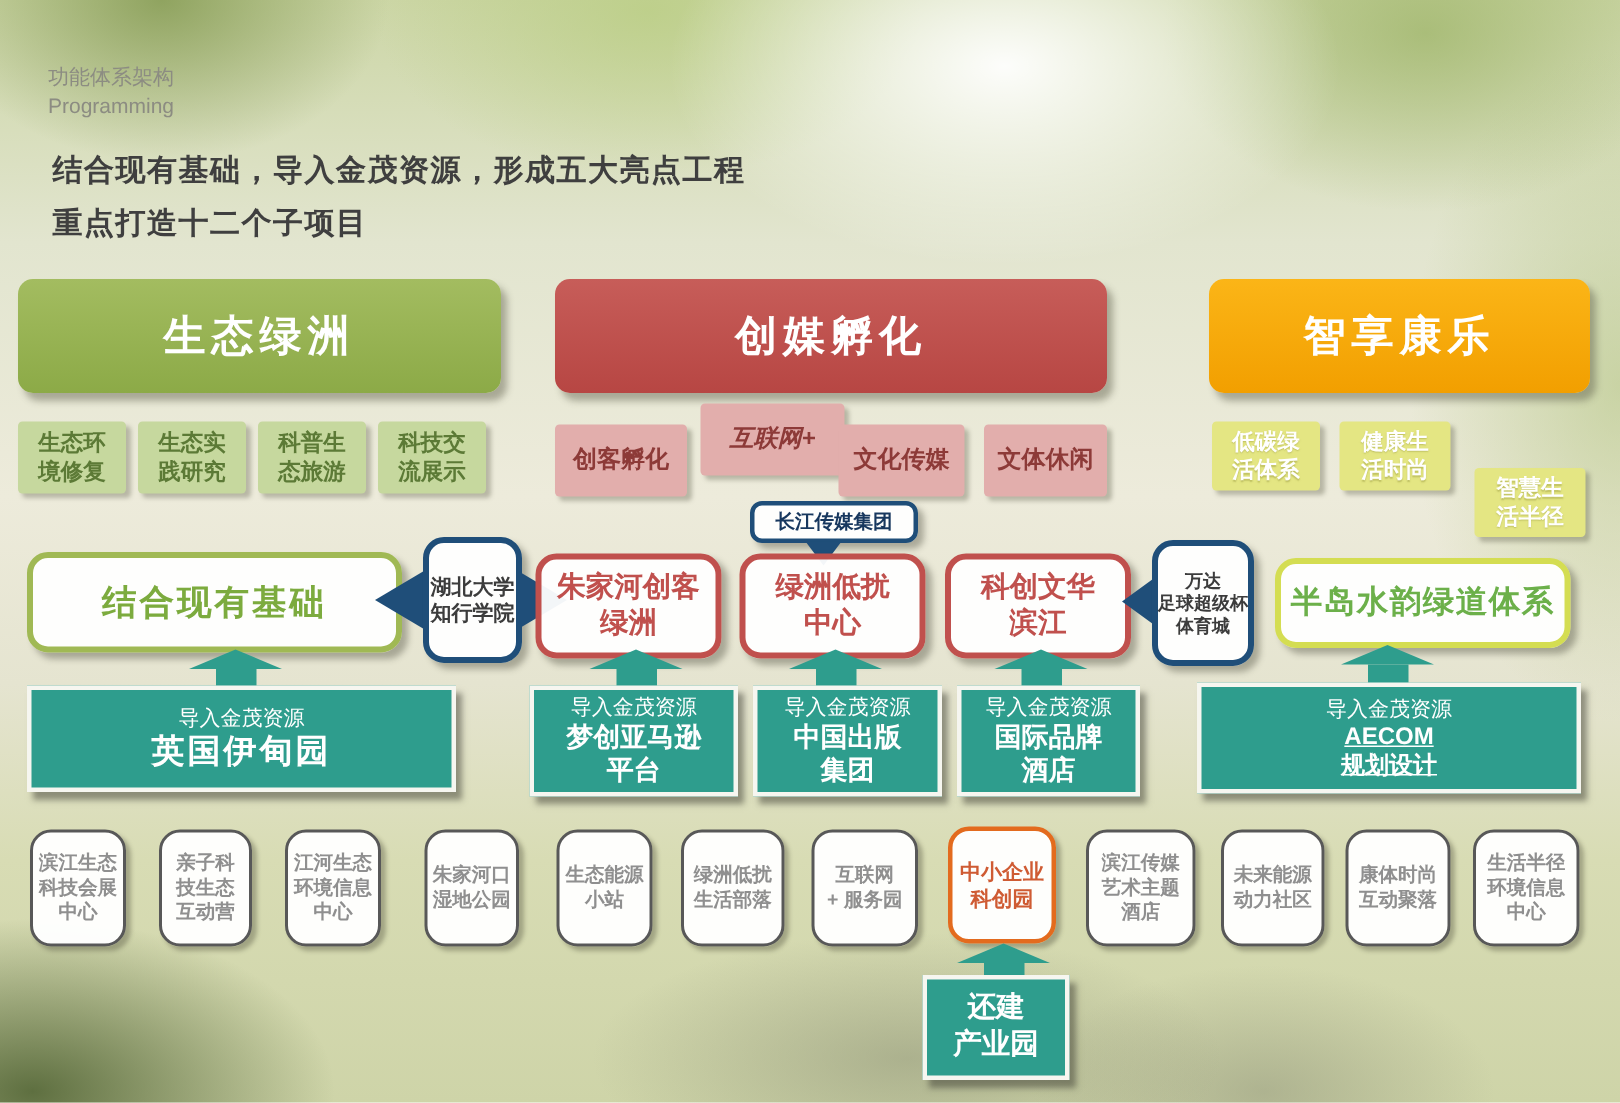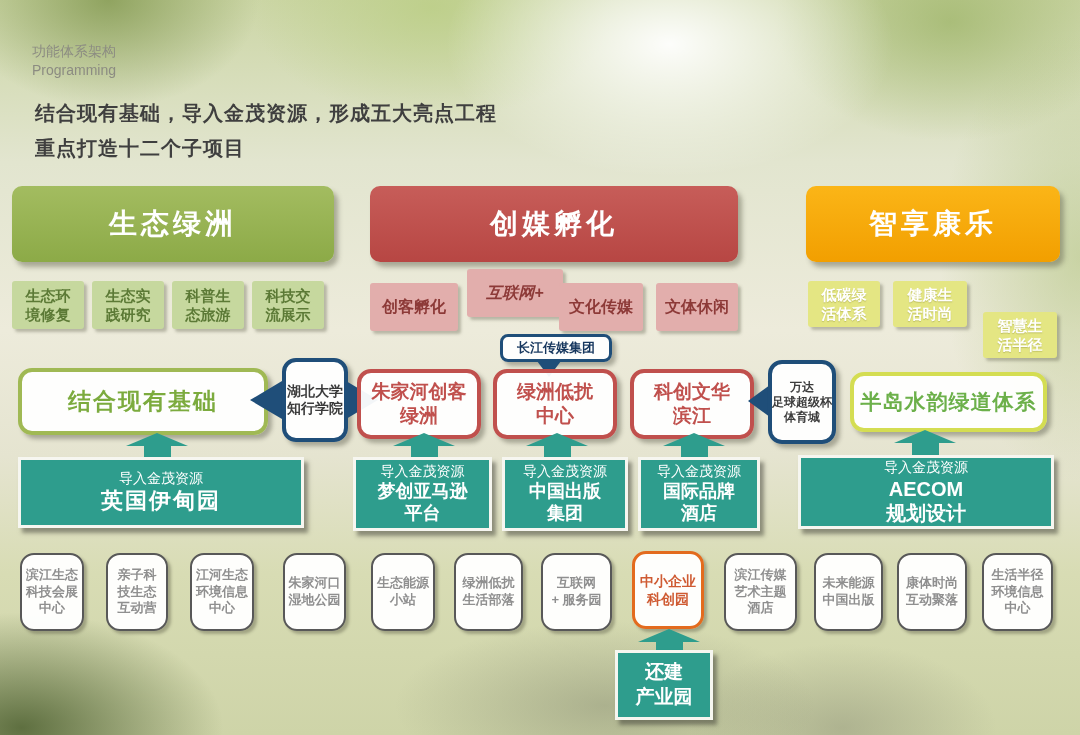--- a/index.html
+++ b/index.html
@@ -51,21 +51,21 @@
   .proj { background: rgba(255,255,255,.96); border: 2px solid #585858; border-radius: 14px;
           color: #8f8f8f; font-weight: bold; font-size: 13px; line-height: 1.3;
           box-shadow: 3px 3px 3px rgba(85,85,65,.4); }
   .proj-orange { border: 3px solid #e36b1e; color: #cf5b33; font-size: 14px; }
 
   .res { background: #2e9d8d; border: 3px solid #f6f6f0; color: #fff;
          box-shadow: 4px 5px 4px rgba(60,60,50,.5); }
   .res-tag { font-size: 14px; }
   .res-name { font-size: 18px; font-weight: bold; line-height: 1.2; }
   .res-name-lg { font-size: 22px; letter-spacing: 2px; }
-  .res-name-md { font-size: 20px; }
+  .res-name-md { font-size: 16px; text-decoration: underline; }
 
   .tri-left  { width: 0; height: 0; border-top: 19px solid transparent; border-bottom: 19px solid transparent; border-right: 32px solid #1f4e79; }
   .tri-left-sm { width: 0; height: 0; border-top: 16px solid transparent; border-bottom: 16px solid transparent; border-right: 22px solid #1f4e79; }
   .tri-right { width: 0; height: 0; border-top: 19px solid transparent; border-bottom: 19px solid transparent; border-left: 32px solid #1f4e79; }
   .tri-down  { width: 0; height: 0; border-left: 12px solid transparent; border-right: 12px solid transparent; border-top: 16px solid #1f4e79; }
 
   .up-arrow .head { width: 0; height: 0; border-left: 31px solid transparent; border-right: 31px solid transparent; border-bottom: 13px solid #2e9d8d; margin: 0 auto; }
   .up-arrow .stem { width: 27px; background: #2e9d8d; margin: 0 auto; }
 </style>
 </head>
@@ -188,21 +188,21 @@
   <div class="abs cc pre proj" style="left:454px; top:553px; width:69px; height:78px;">绿洲低扰
 生活部落</div>
   <div class="abs cc pre proj" style="left:541px; top:553px; width:71px; height:78px;">互联网
 + 服务园</div>
   <div class="abs cc pre proj proj-orange" style="left:632px; top:551px; width:72px; height:78px;">中小企业
 科创园</div>
   <div class="abs cc pre proj" style="left:724px; top:553px; width:73px; height:78px;">滨江传媒
 艺术主题
 酒店</div>
   <div class="abs cc pre proj" style="left:814px; top:553px; width:69px; height:78px;">未来能源
-中国出版</div>
+动力社区</div>
   <div class="abs cc pre proj" style="left:897px; top:553px; width:70px; height:78px;">康体时尚
 互动聚落</div>
   <div class="abs cc pre proj" style="left:982px; top:553px; width:71px; height:78px;">生活半径
 环境信息
 中心</div>
 
   <div class="abs up-arrow" style="left:637px; top:629px; width:64px;">
       <div class="head"></div>
       <div class="stem" style="height:10px;"></div>
     </div>

